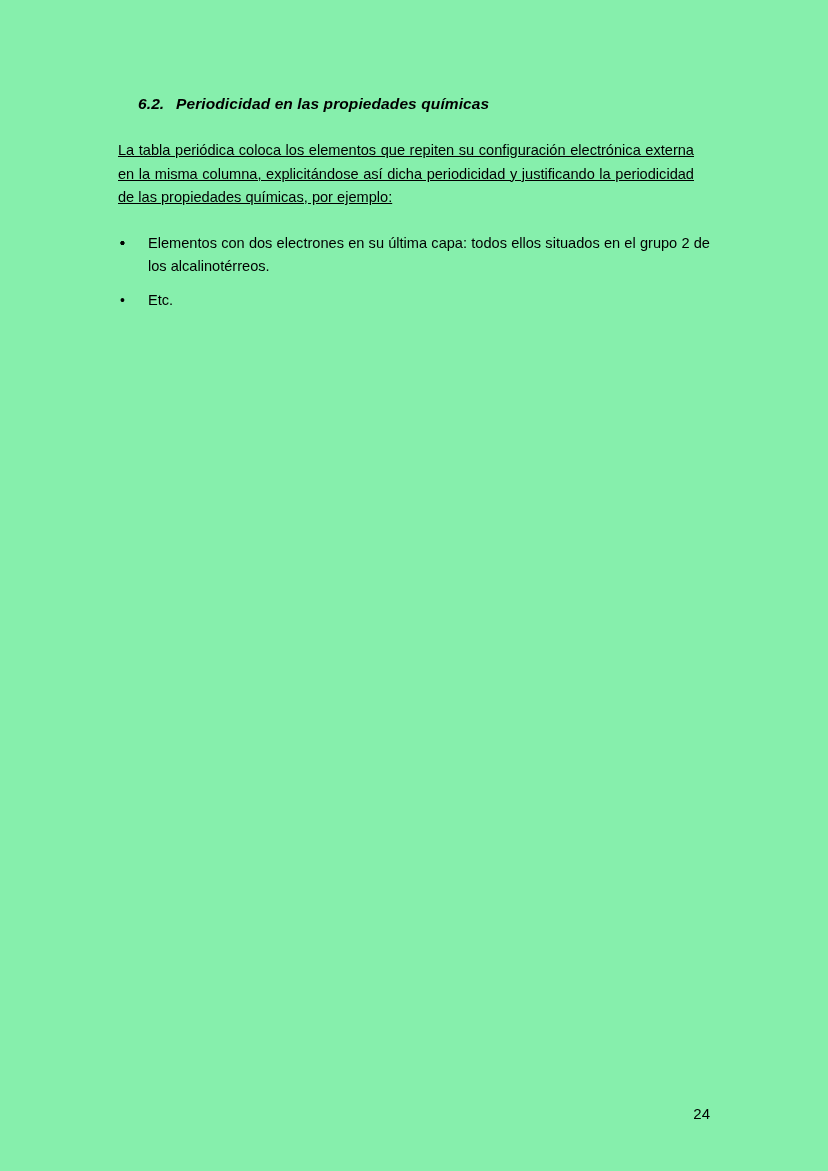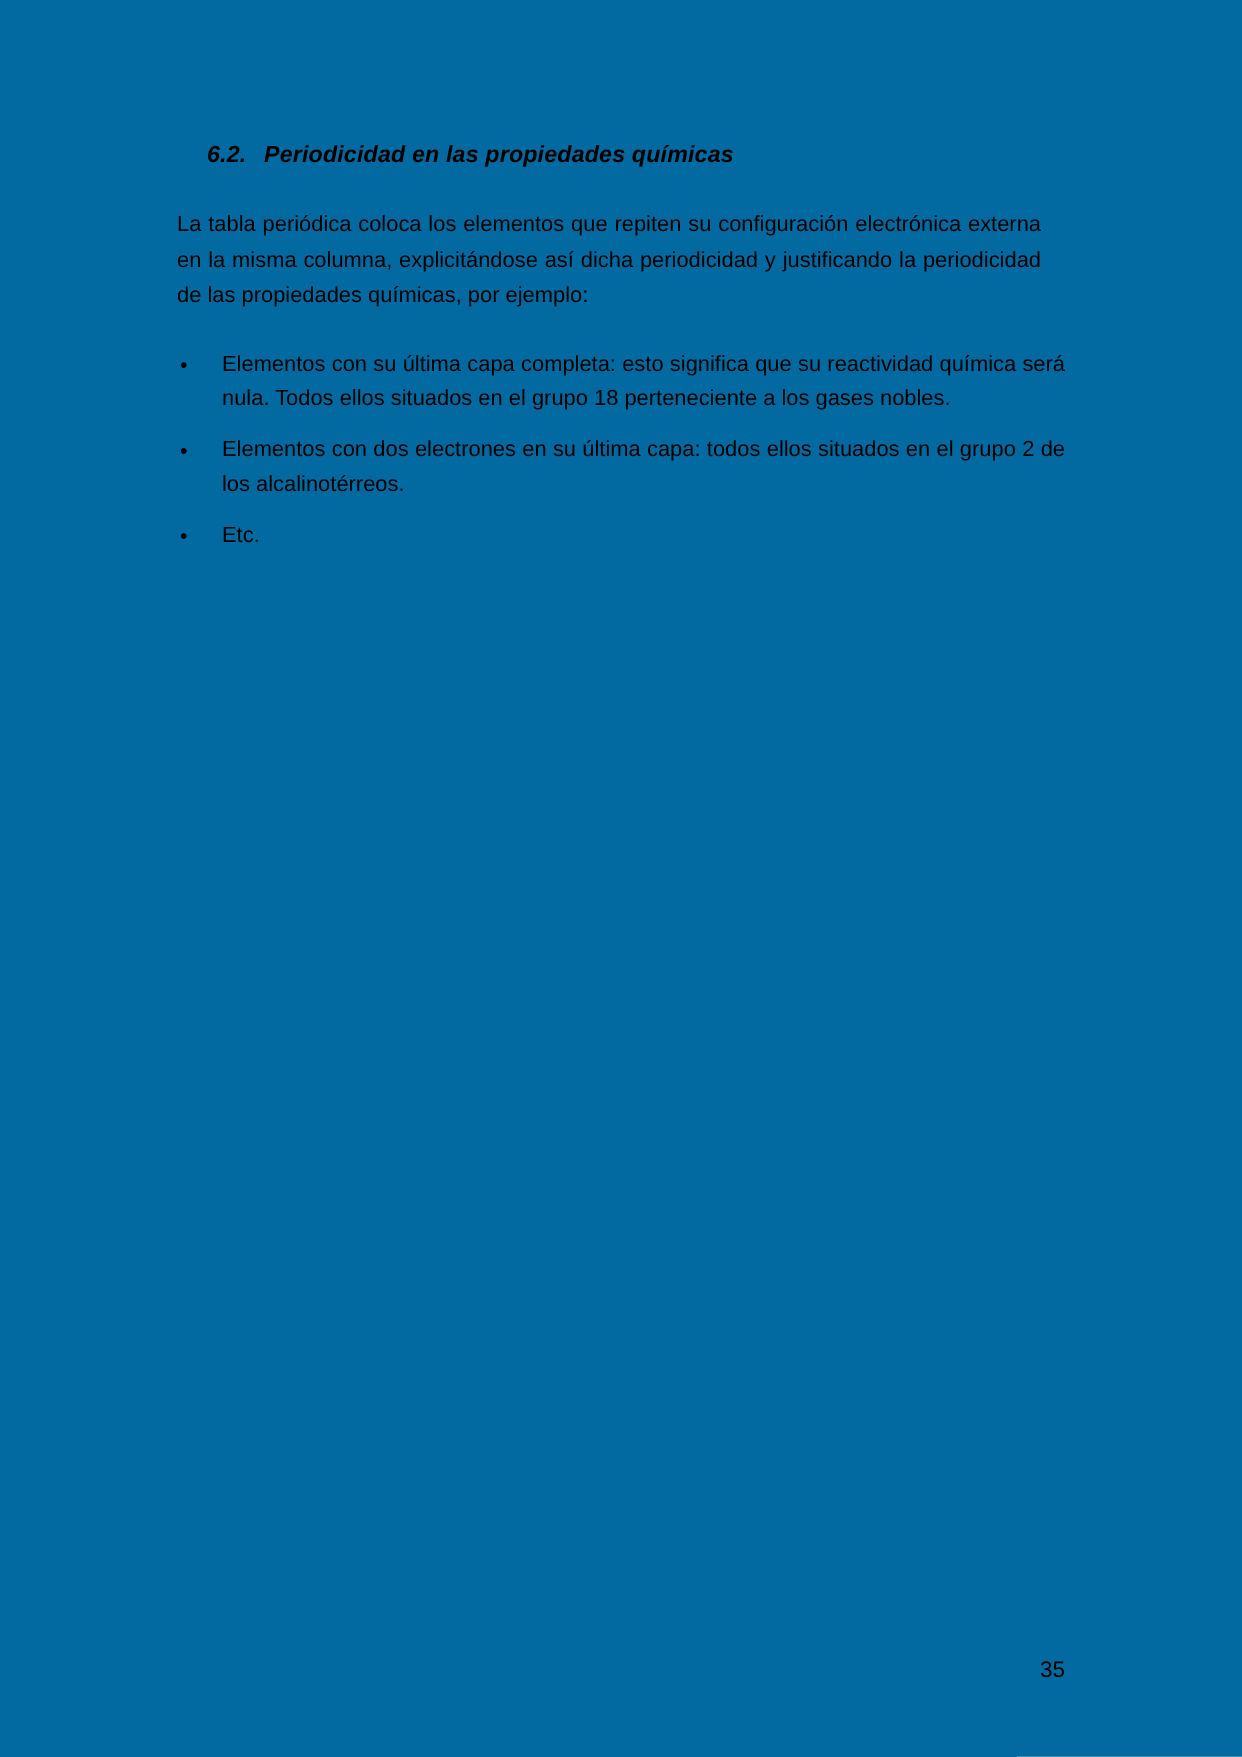--- a/index.html
+++ b/index.html
@@ -14,21 +14,21 @@
     color: #000000;
     position: relative;
     overflow: hidden;
   }
   .page {
     position: absolute;
     left: 0;
     top: 0;
     width: 828px;
     height: 1171px;
-    background: #0369a1;
+    background: #86efac;
   }
   .content {
     position: absolute;
     left: 118px;
     top: 95px;
     width: 592px;
   }
   .section-heading {
     font-size: 15.5px;
     font-weight: bold;
@@ -41,20 +41,21 @@
   .section-heading .num {
     display: inline-block;
     min-width: 38px;
   }
   .intro {
     font-size: 14.6px;
     line-height: 23.5px;
     text-align: justify;
     margin: 0 16px 22px 0;
     color: #000;
+    text-decoration: underline;
   }
   ul.bullets {
     list-style: none;
     margin: 0;
     padding: 0;
   }
   ul.bullets li {
     position: relative;
     padding-left: 30px;
     font-size: 14.6px;
@@ -106,34 +107,33 @@
 
     <h2 class="section-heading">
       <span class="num">6.2.</span><span>Periodicidad en las propiedades químicas</span>
     </h2>
 
     <p class="intro">La tabla periódica coloca los elementos que repiten su configuración electrónica externa en la misma columna, explicitándose así dicha periodicidad y justificando la periodicidad de las propiedades químicas, por ejemplo:</p>
 
     <ul class="bullets">
       <li>
         <span class="bullet-dot">•</span>
-        <span>Elementos con su última capa completa: esto significa que su reactividad química será nula. Todos ellos situados en el grupo 18 perteneciente a los gases nobles.</span>
       </li>
       <li>
         <span class="bullet-dot">•</span>
       </li>
       <li>
         <span class="bullet-dot">•</span>
         <span>Elementos con dos electrones en su última capa: todos ellos situados en el grupo 2 de los alcalinotérreos.</span>
       </li>
       <li>
         <span class="bullet-dot">•</span>
         <span>Etc.</span>
       </li>
     </ul>
 
   </div>
 
   <div class="footer">
-    <div class="footer-page">35</div>
+    <div class="footer-page">24</div>
   </div>
 
 </div>
 
 </body></html>

